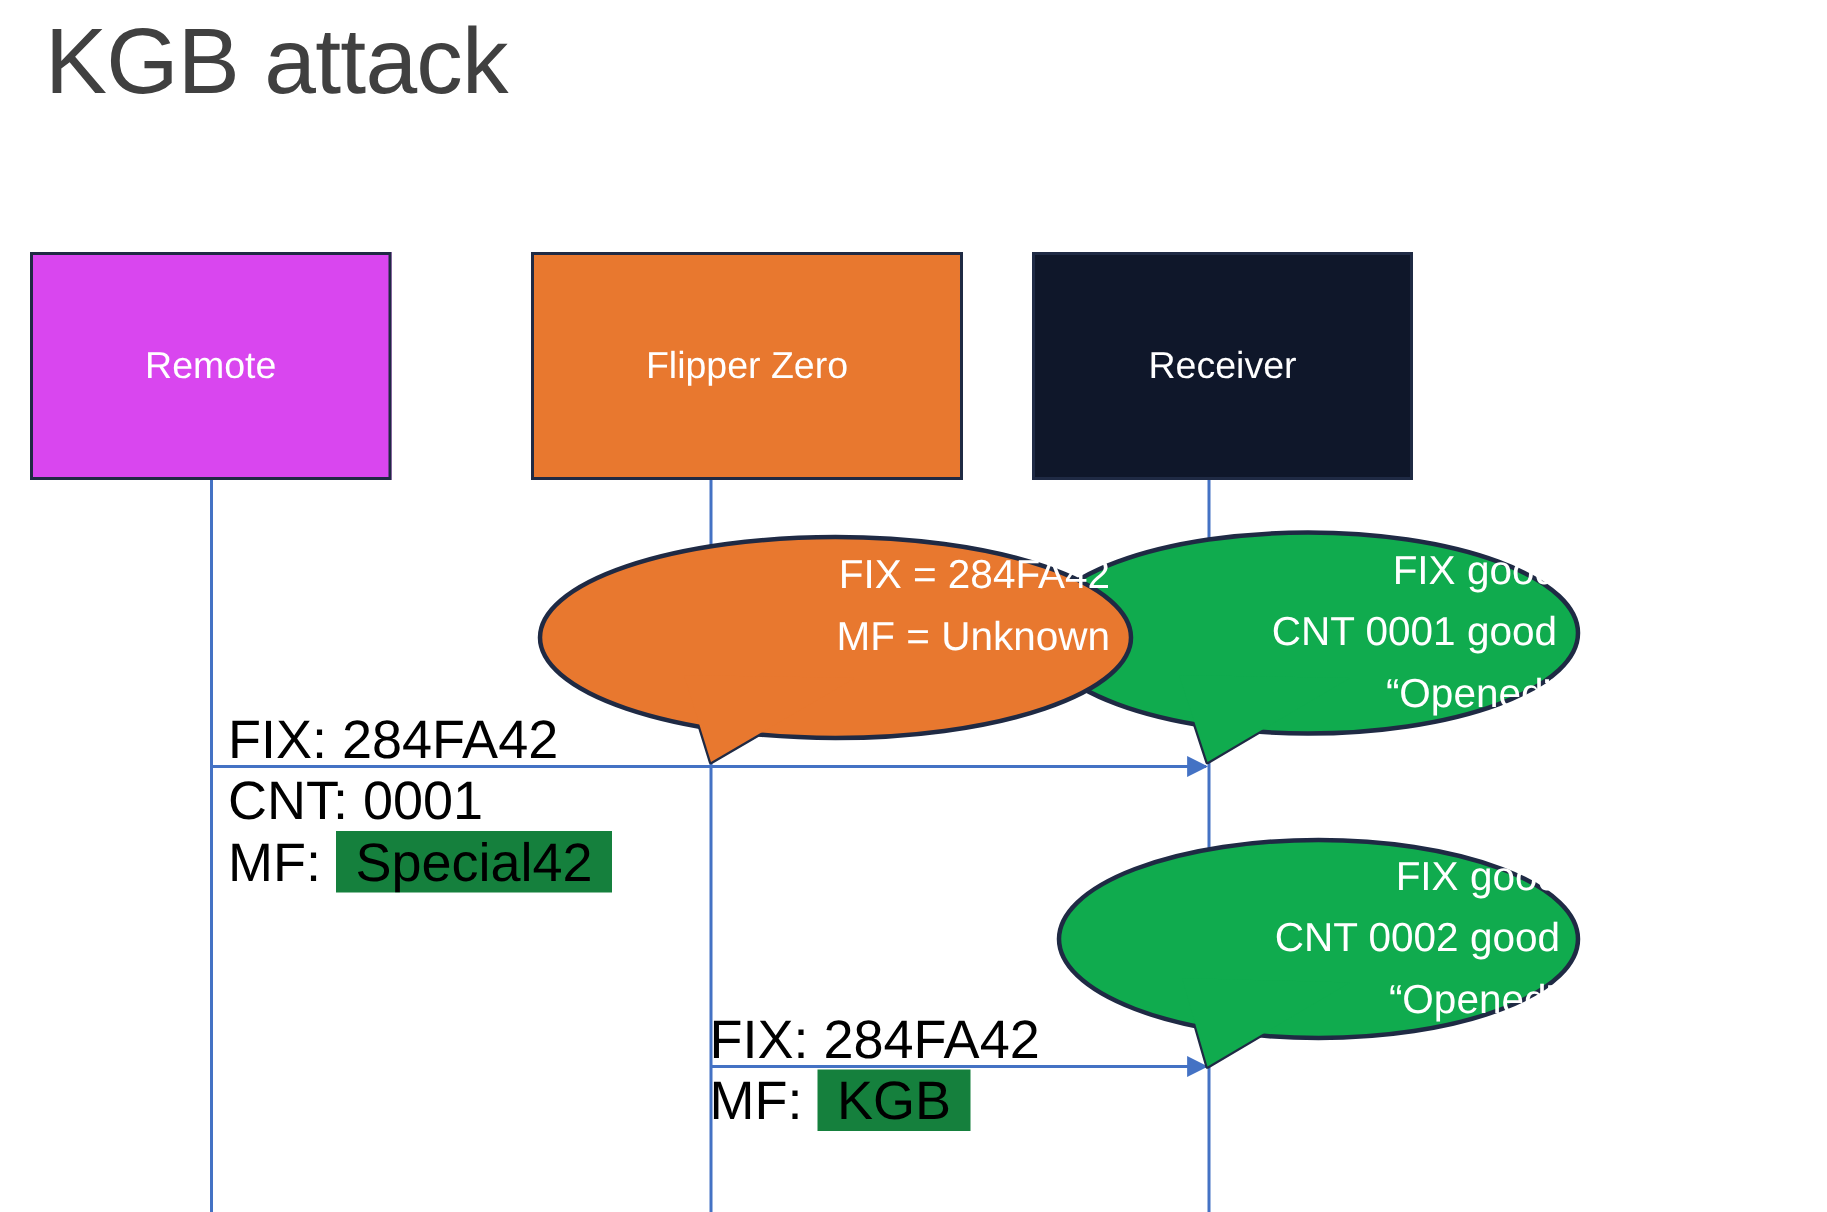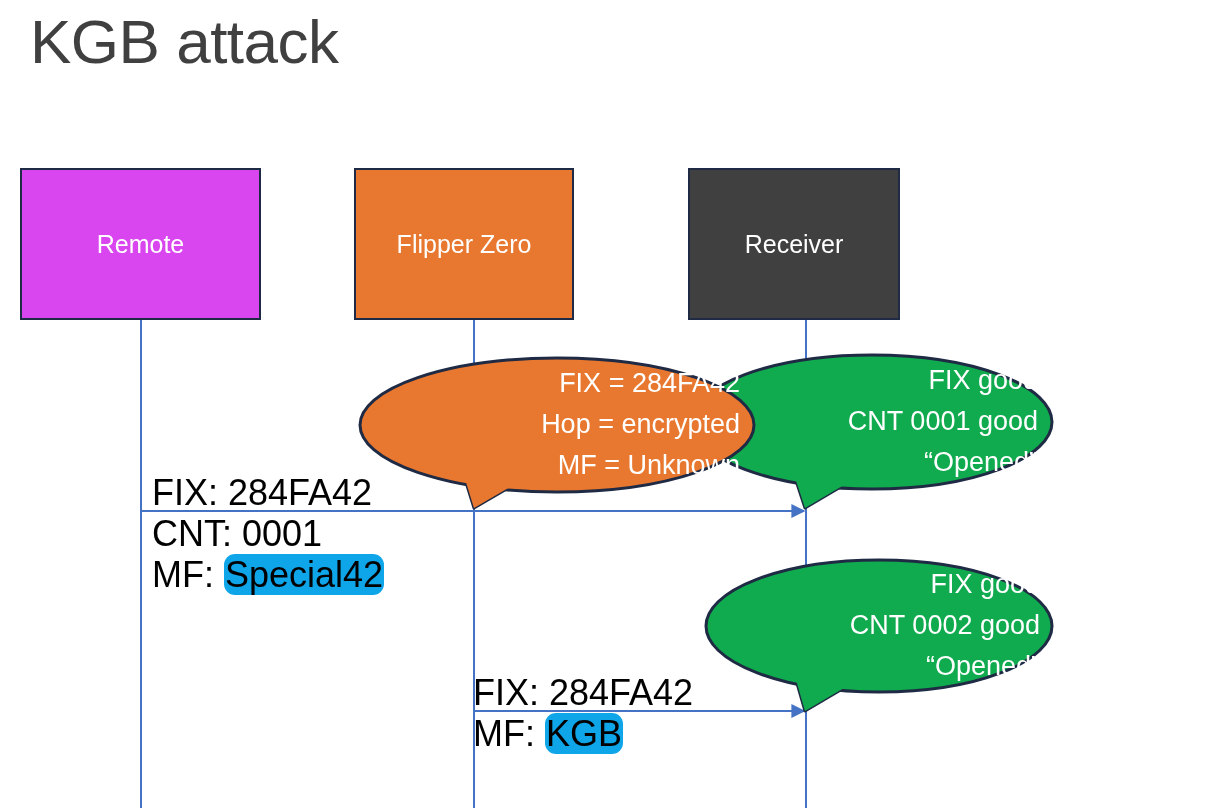--- a/index.html
+++ b/index.html
@@ -28,22 +28,22 @@
 
   
   .actor{
     position:absolute;z-index:4;
     border:2px solid #1F2A44;
     box-sizing:border-box;
     display:flex;align-items:center;justify-content:center;
     color:#ffffff;font-size:25px;font-weight:400;
   }
   #actor-remote{left:20px;top:168px;width:241px;height:152px;background:#d946ef;}
-  #actor-flipper{left:354px;top:168px;width:220px;height:152px;background:#E8782F;}
-  #actor-receiver{left:688px;top:168px;width:212px;height:152px;background:#404040;}
+  #actor-flipper{left:354px;top:168px;width:288px;height:152px;background:#E8782F;}
+  #actor-receiver{left:688px;top:168px;width:254px;height:152px;background:#0f172a;}
 
   
   .callout-text{
     position:absolute;z-index:5;
     color:#ffffff;
     text-align:right;
     font-size:27px;line-height:41px;
     pointer-events:none;
     white-space:nowrap;
   }
@@ -54,21 +54,21 @@
   
   .msg{
     position:absolute;z-index:5;
     color:#000000;
     font-size:36px;line-height:41px;
     white-space:nowrap;
   }
   #msg1{left:152px;top:472px;}
   #msg2{left:473px;top:672px;}
   .msg .ln{display:block;}
-  .hl{background:#0ea5e9;padding:0 1px;border-radius:11px;}
+  .hl{background:#15803d;padding:0 13px;}
 </style>
 </head>
 <body>
 
 <div id="slide">
 
   <div id="title">KGB attack</div>
 
   <svg class="layer" id="lifelines" viewBox="0 0 1218 808" xmlns="http://www.w3.org/2000/svg">
     <line x1="141" y1="320" x2="141" y2="808" stroke="#4472C4" stroke-width="2"></line>
@@ -112,21 +112,20 @@
   </div>
   <div class="actor" id="actor-flipper">
     <span>Flipper Zero</span>
   </div>
   <div class="actor" id="actor-receiver">
     <span>Receiver</span>
   </div>
 
   <div class="callout-text" id="ct-orange">
     <div>FIX = 284FA42</div>
-    <div>Hop = encrypted</div>
     <div>MF = Unknown</div>
   </div>
 
   <div class="callout-text" id="ct-green1">
     <div>FIX good</div>
     <div>CNT 0001 good</div>
     <div>“Opened”</div>
   </div>
 
   <div class="callout-text" id="ct-green2">

